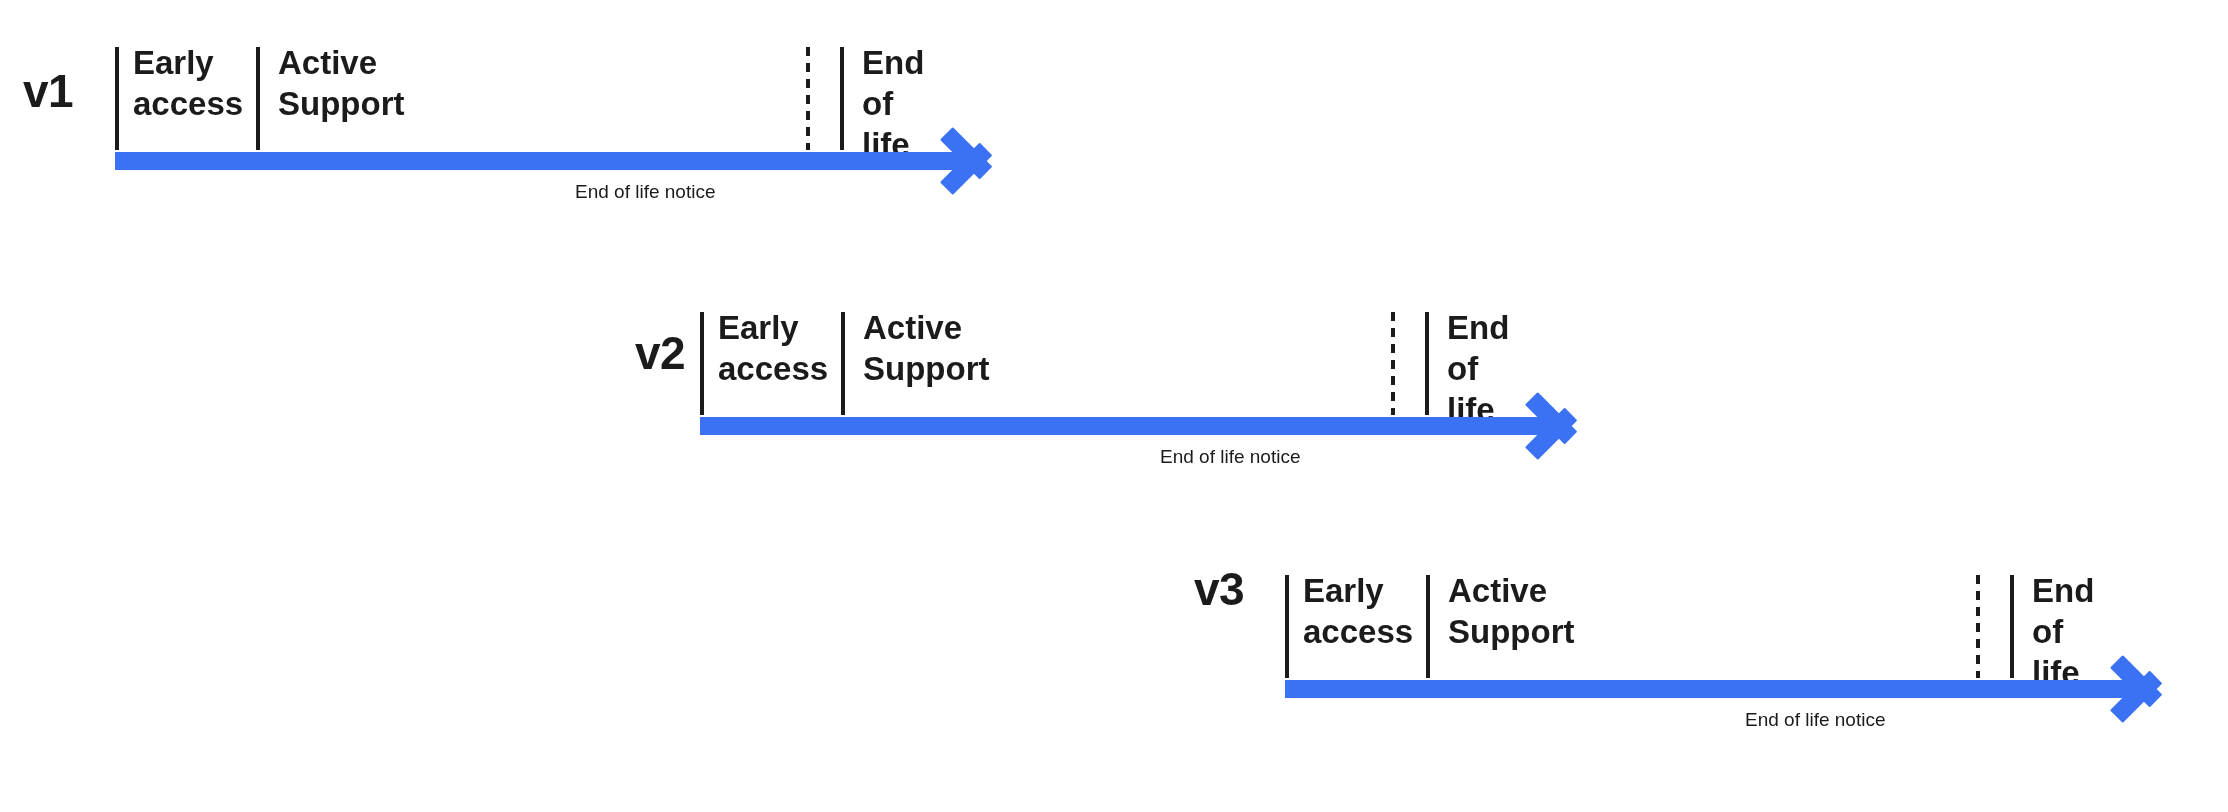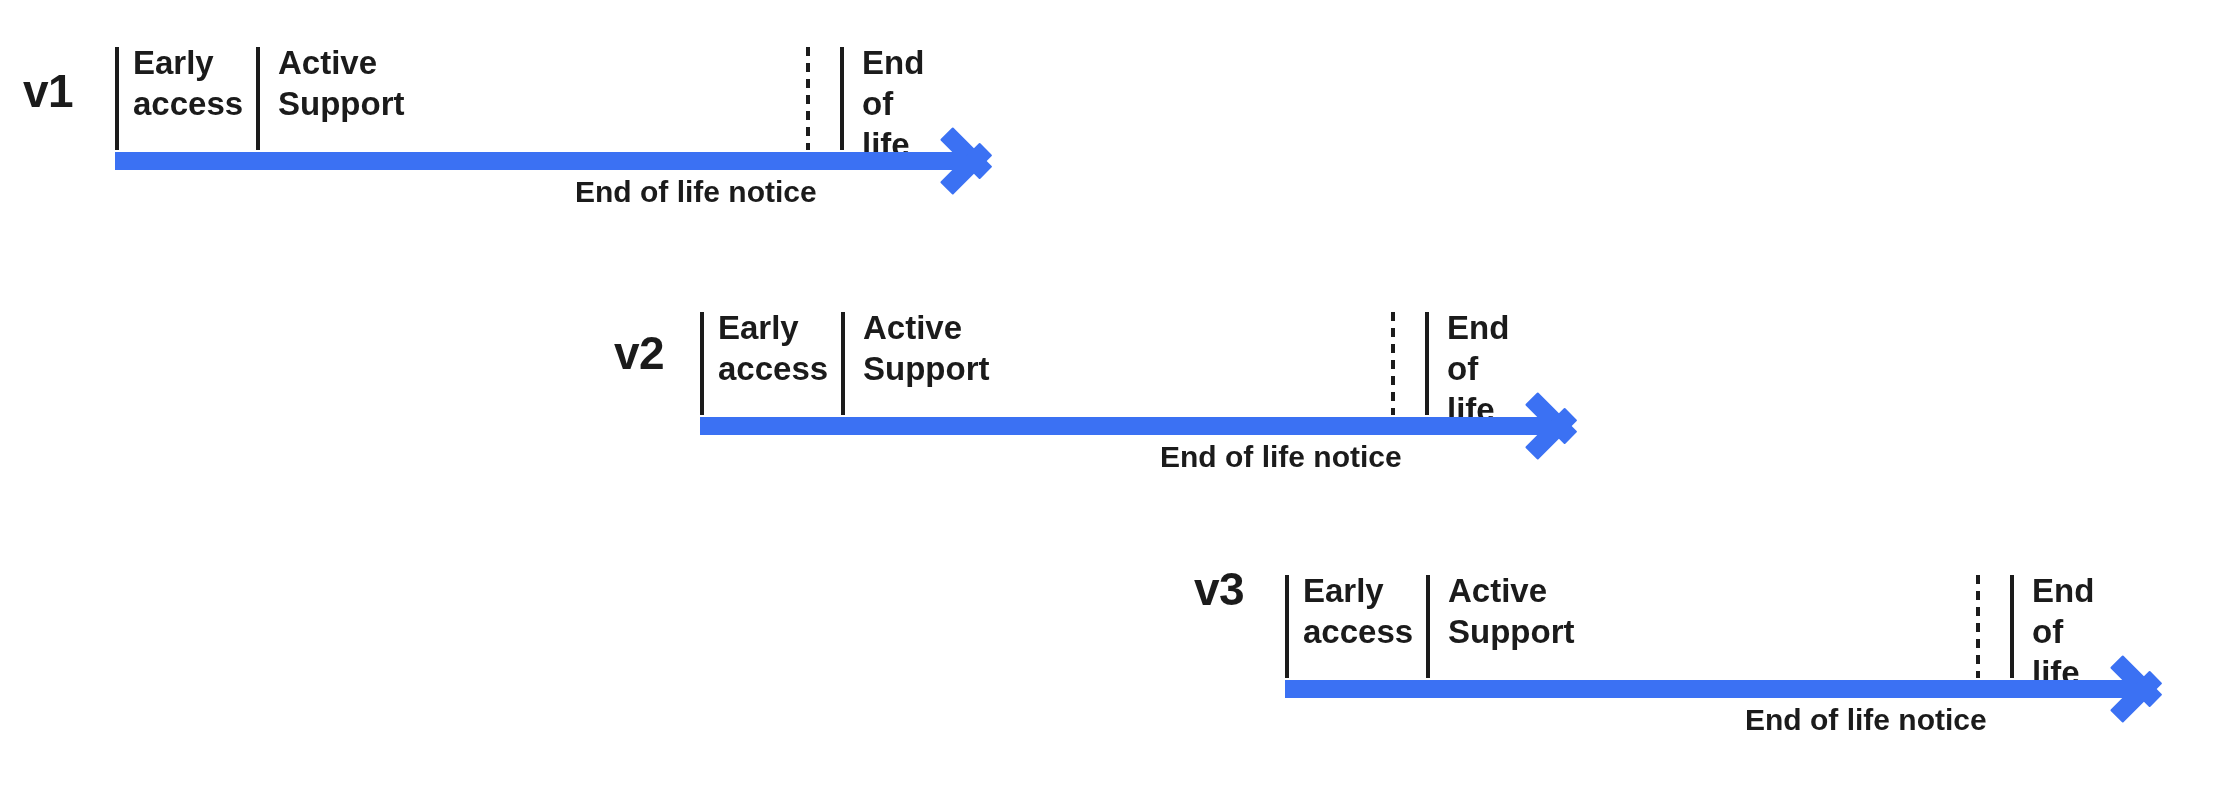--- a/index.html
+++ b/index.html
@@ -67,22 +67,22 @@
     font-size: 33px;
     font-weight: bold;
     line-height: 41px;
     color: #1b1b1b;
     white-space: pre-line;
   }
 
   
   .under-label {
     position: absolute;
-    font-size: 30px;
-    font-weight: bold;
+    font-size: 19px;
+    font-weight: normal;
     line-height: 31px;
     color: #1b1b1b;
     white-space: nowrap;
   }
 
   
   .arrow-shaft {
     position: absolute;
     height: 18px;
   }
@@ -128,21 +128,21 @@
       <div class="phase-label" style="left: 278px; top: 42px;">Active Support</div>
       <div class="phase-label" style="left: 862px; top: 42px;">End of life</div>
       <div class="arrow-shaft" style="left: 115px; top: 152px; width: 856px; background: rgb(59, 113, 243);"></div>
       <div class="arrow-head" style="left: 955px; top: 130px;">
         <span class="hb-up" style="background: rgb(59, 113, 243);"></span>
         <span class="hb-down" style="background: rgb(59, 113, 243);"></span>
       </div>
       <div class="under-label" style="left: 575px; top: 176px;">End of life notice</div>
     </div>
     <div class="timeline-row">
-      <div class="version-label" style="left: 614px; top: 330px;">v2</div>
+      <div class="version-label" style="left: 635px; top: 330px;">v2</div>
       <div class="phase-tick" style="left: 700px; top: 312px; height: 103px;"></div>
       <div class="phase-tick" style="left: 841px; top: 312px; height: 103px;"></div>
       <div class="phase-tick" style="left: 1425px; top: 312px; height: 103px;"></div>
       <div class="notice-tick" style="left: 1391px; top: 312px; height: 103px;"></div>
       <div class="phase-label" style="left: 718px; top: 307px;">Early
 access</div>
       <div class="phase-label" style="left: 863px; top: 307px;">Active Support</div>
       <div class="phase-label" style="left: 1447px; top: 307px;">End of life</div>
       <div class="arrow-shaft" style="left: 700px; top: 417px; width: 856px; background: rgb(59, 113, 243);"></div>
       <div class="arrow-head" style="left: 1540px; top: 395px;">

